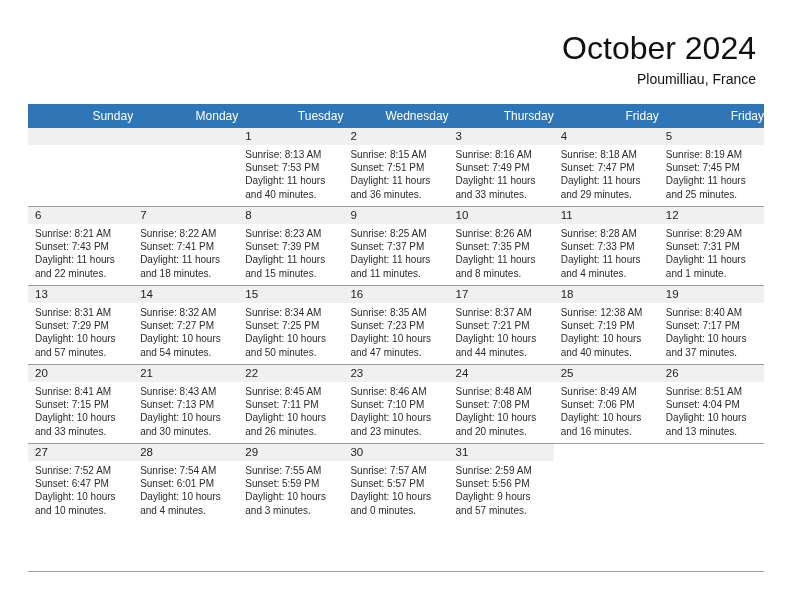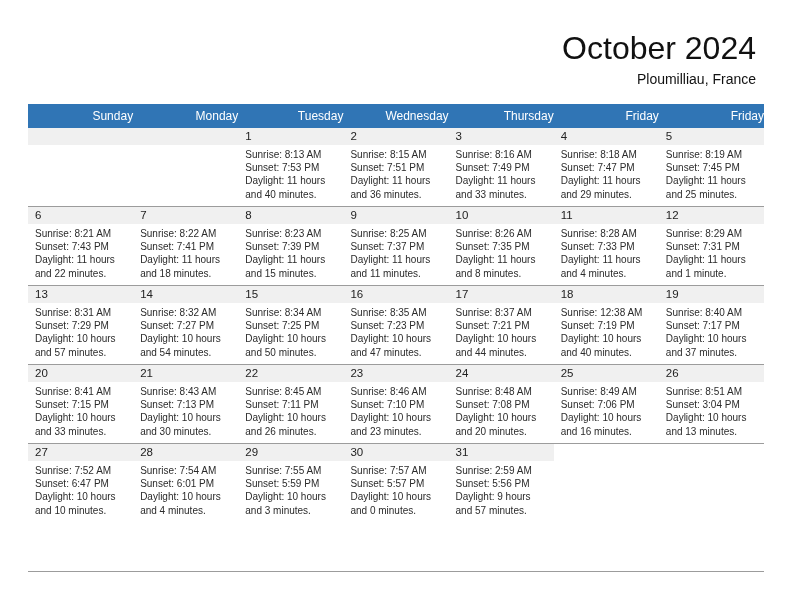--- a/index.html
+++ b/index.html
@@ -475,21 +475,21 @@
                 <div>Daylight: 10 hours</div>
                 <div>and 16 minutes.</div>
               </div>
             </div>
           </td>
           <td>
             <div class="cell-inner">
               <div class="daynum-band">26</div>
               <div class="info">
                 <div>Sunrise: 8:51 AM</div>
-                <div>Sunset: 3:04 PM</div>
+                <div>Sunset: 4:04 PM</div>
                 <div>Daylight: 10 hours</div>
                 <div>and 13 minutes.</div>
               </div>
             </div>
           </td>
         </tr>
         <tr class="week">
           <td>
             <div class="cell-inner">
               <div class="daynum-band">27</div>

